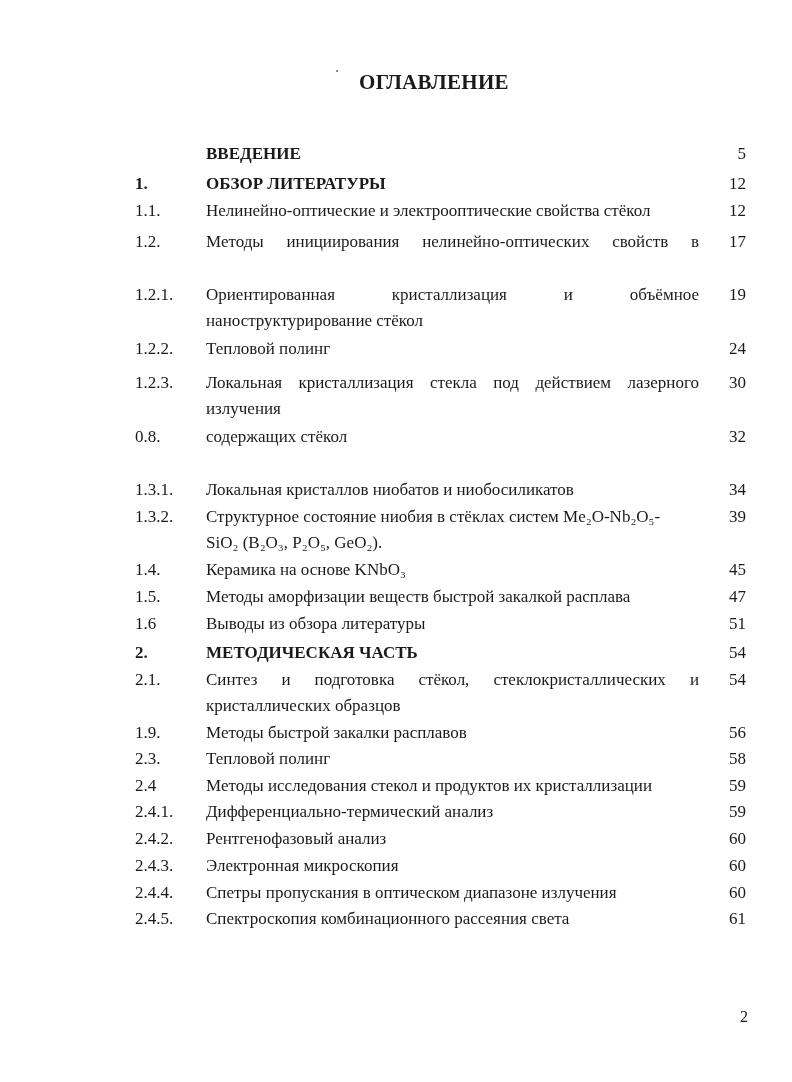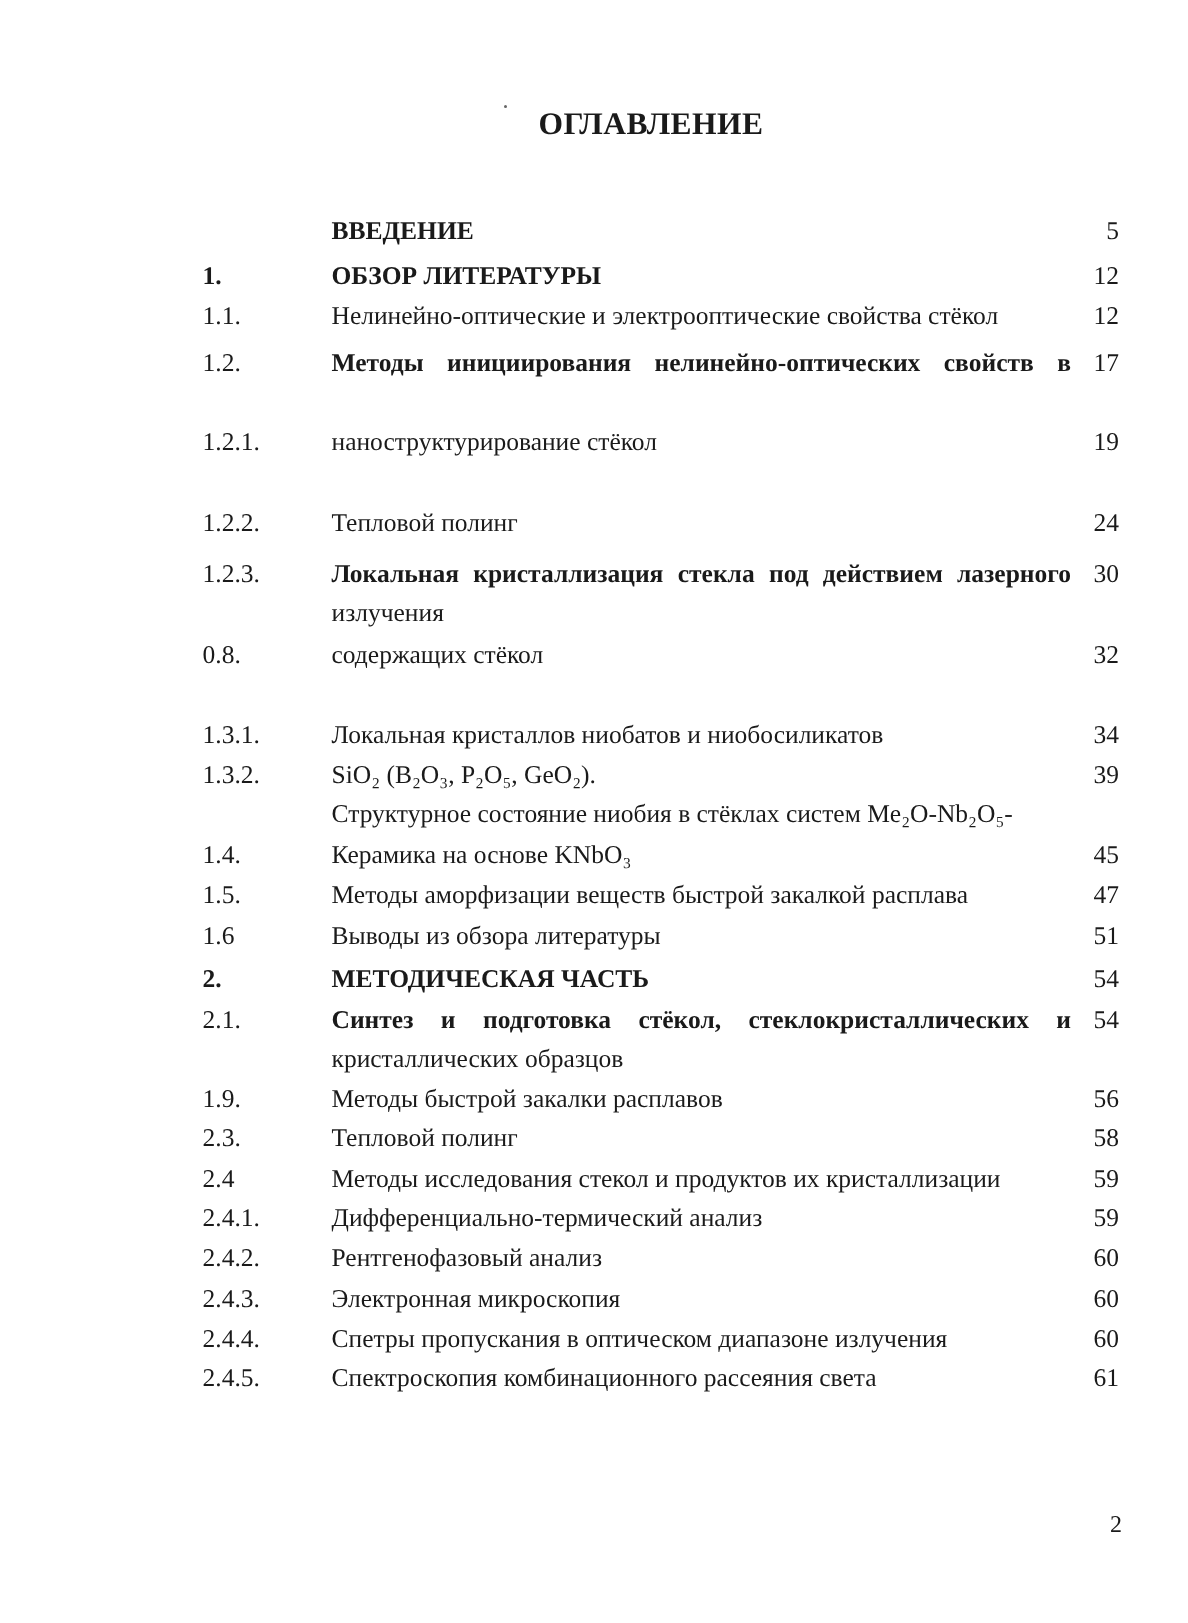--- a/index.html
+++ b/index.html
@@ -50,31 +50,29 @@
     .num {
       position: absolute;
       left: 135px;
       top: 0;
     }
     .text {
       position: absolute;
       left: 206px;
       width: 493px;
       top: 0;
-      margin-left: 15px;
     }
     .text.justify {
       text-align: justify;
       text-align-last: left;
     }
     .text.justify .l1 {
       display: block;
       text-align: justify;
       text-align-last: justify;
-      font-weight: bold;
     }
     .text .l2 {
       display: block;
     }
     .page {
       position: absolute;
       right: 46px;
       top: 0;
       text-align: right;
     }
@@ -116,20 +114,21 @@
     <span class="num">1.2.</span>
     <span class="text justify">
       <span class="l1">Методы инициирования нелинейно-оптических свойств в</span>
     </span>
     <span class="page">17</span>
   </div>
 
   <div class="row" style="top:282px">
     <span class="num">1.2.1.</span>
     <span class="text justify">
+      <span class="l1">Ориентированная кристаллизация и объёмное</span>
       <span class="l2">наноструктурирование стёкол</span>
     </span>
     <span class="page">19</span>
   </div>
 
   <div class="row" style="top:336px">
     <span class="num">1.2.2.</span>
     <span class="text">Тепловой полинг</span>
     <span class="page">24</span>
   </div>
@@ -153,22 +152,22 @@
 
   <div class="row" style="top:477px">
     <span class="num">1.3.1.</span>
     <span class="text">Локальная кристаллов ниобатов и ниобосиликатов</span>
     <span class="page">34</span>
   </div>
 
   <div class="row" style="top:504px">
     <span class="num">1.3.2.</span>
     <span class="text">
+      <span class="l2">Структурное состояние ниобия в стёклах систем Me₂O-Nb₂O₅-</span>
       <span class="l2">SiO₂ (B₂O₃, P₂O₅, GeO₂).</span>
-      <span class="l2">Структурное состояние ниобия в стёклах систем Me₂O-Nb₂O₅-</span>
     </span>
     <span class="page">39</span>
   </div>
 
   <div class="row" style="top:557px">
     <span class="num">1.4.</span>
     <span class="text">Керамика на основе KNbO₃</span>
     <span class="page">45</span>
   </div>
 

